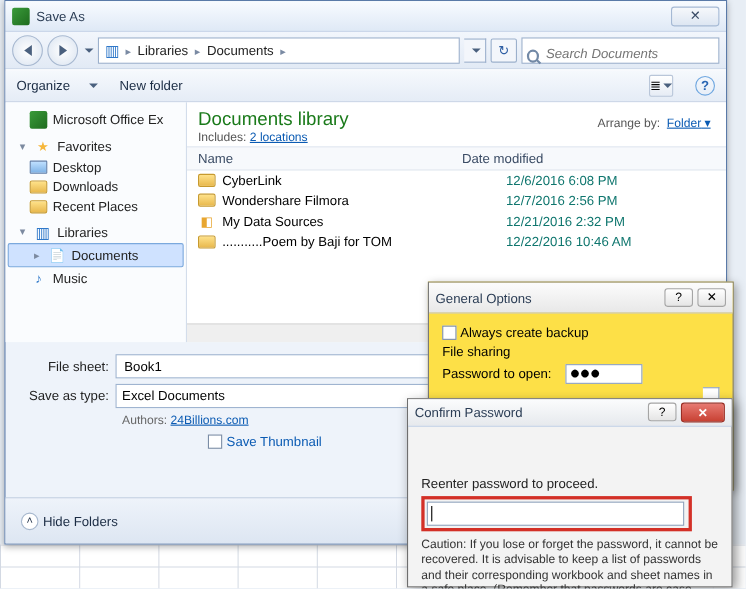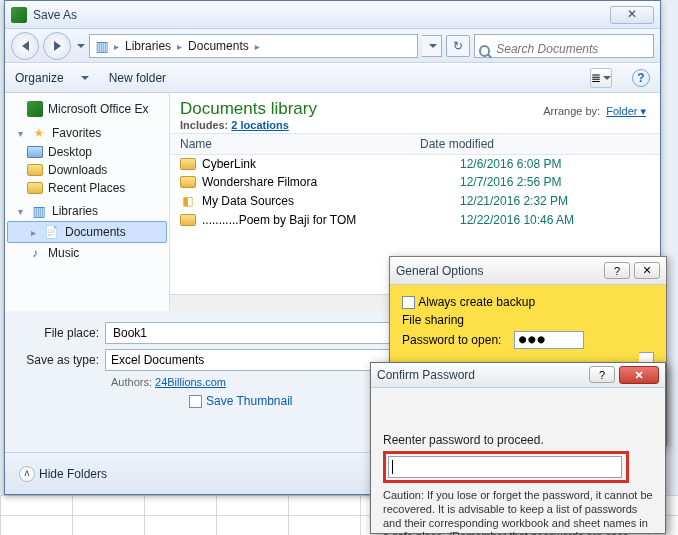--- a/index.html
+++ b/index.html
@@ -47,21 +47,21 @@
   .ic.folder{width:16px;height:12px;background:linear-gradient(#ffe28a,#e8b84d);border:1px solid #c79a2e;border-radius:2px;}
   .ic.lib{color:#2f78c9;font-size:14px;}
   .ic.doc{color:#2f78c9;}
   .ic.music{color:#2f78c9;}
   .ic.excel{width:16px;height:16px;background:linear-gradient(135deg,#3a9b3a,#1e6b1e);border-radius:2px;}
   .ic.desktop{width:16px;height:12px;border:1px solid #5f7ea9;background:linear-gradient(#bfe0ff,#7fb3e6);border-radius:1px;}
   
   .content{flex:1;background:#fff;position:relative;display:flex;flex-direction:column;}
   .chead{padding:6px 10px 2px;}
   .chead h2{margin:0;color:#1a7a1a;font-size:17px;font-weight:normal;}
-  .chead .sub{color:#555;font-size:11px;font-weight:bold;}
+  .chead .sub{color:#555;font-size:11px;}
   .chead .sub a{color:#0b5bb3;}
   .arrange{position:absolute;top:12px;right:14px;font-size:11px;color:#555;}
   .arrange a{color:#0b5bb3;}
   .cols{display:flex;border-top:1px solid #e2e7ef;border-bottom:1px solid #e2e7ef;background:#f7f9fc;padding:3px 10px;color:#3b4c65;font-size:12px;}
   .cols .c1{width:240px}.cols .c2{flex:1}
   .files{flex:1;overflow:hidden;}
   .row{display:flex;align-items:center;padding:2px 10px;gap:6px;}
   .row .date{margin-left:auto;width:190px;color:#0f766e;}
   .scrollh{height:17px;background:#efefef;border-top:1px solid #d7d7d7;display:flex;align-items:center;}
   
@@ -226,21 +226,21 @@
             <span>...........Poem by Baji for TOM</span>
             <span class="date">12/22/2016 10:46 AM</span>
           </div>
         </div>
       <div class="scrollh"></div>
     </div>
   </div>
 
   <div class="form">
     <div class="frow">
-      <span class="flabel">File place:</span>
+      <span class="flabel">File sheet:</span>
       <div class="ftext">
           <input value="Book1" style="">
         </div>
       <span class="dropv">
           <span class="tri-down"></span>
         </span>
     </div>
     <div class="frow">
       <span class="flabel">Save as type:</span>
       <div class="ftext">

